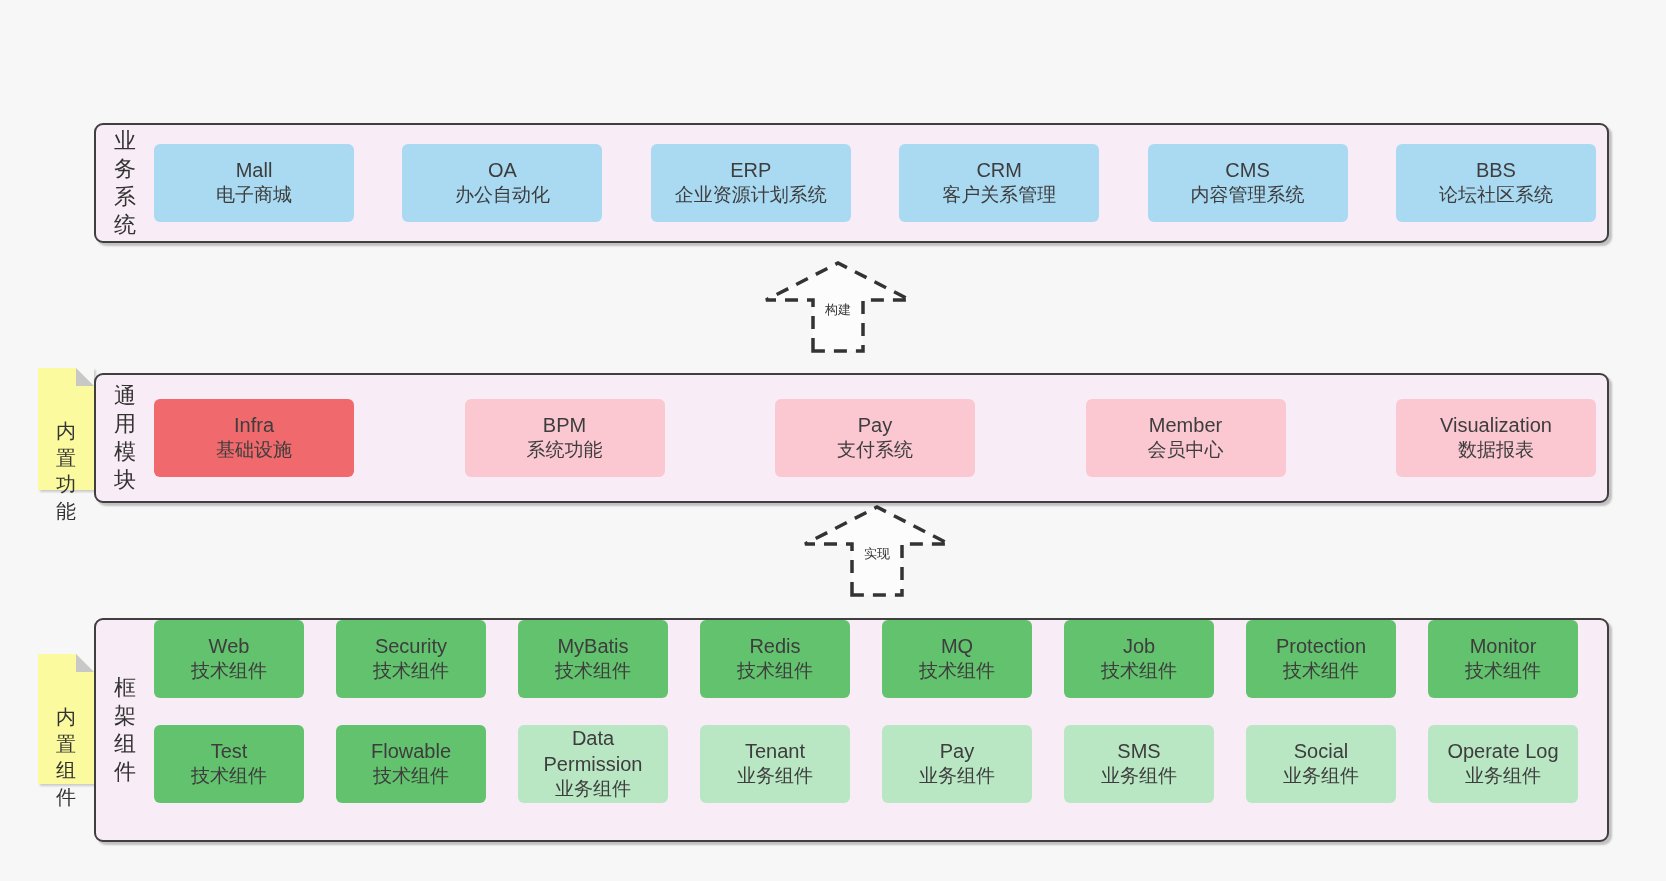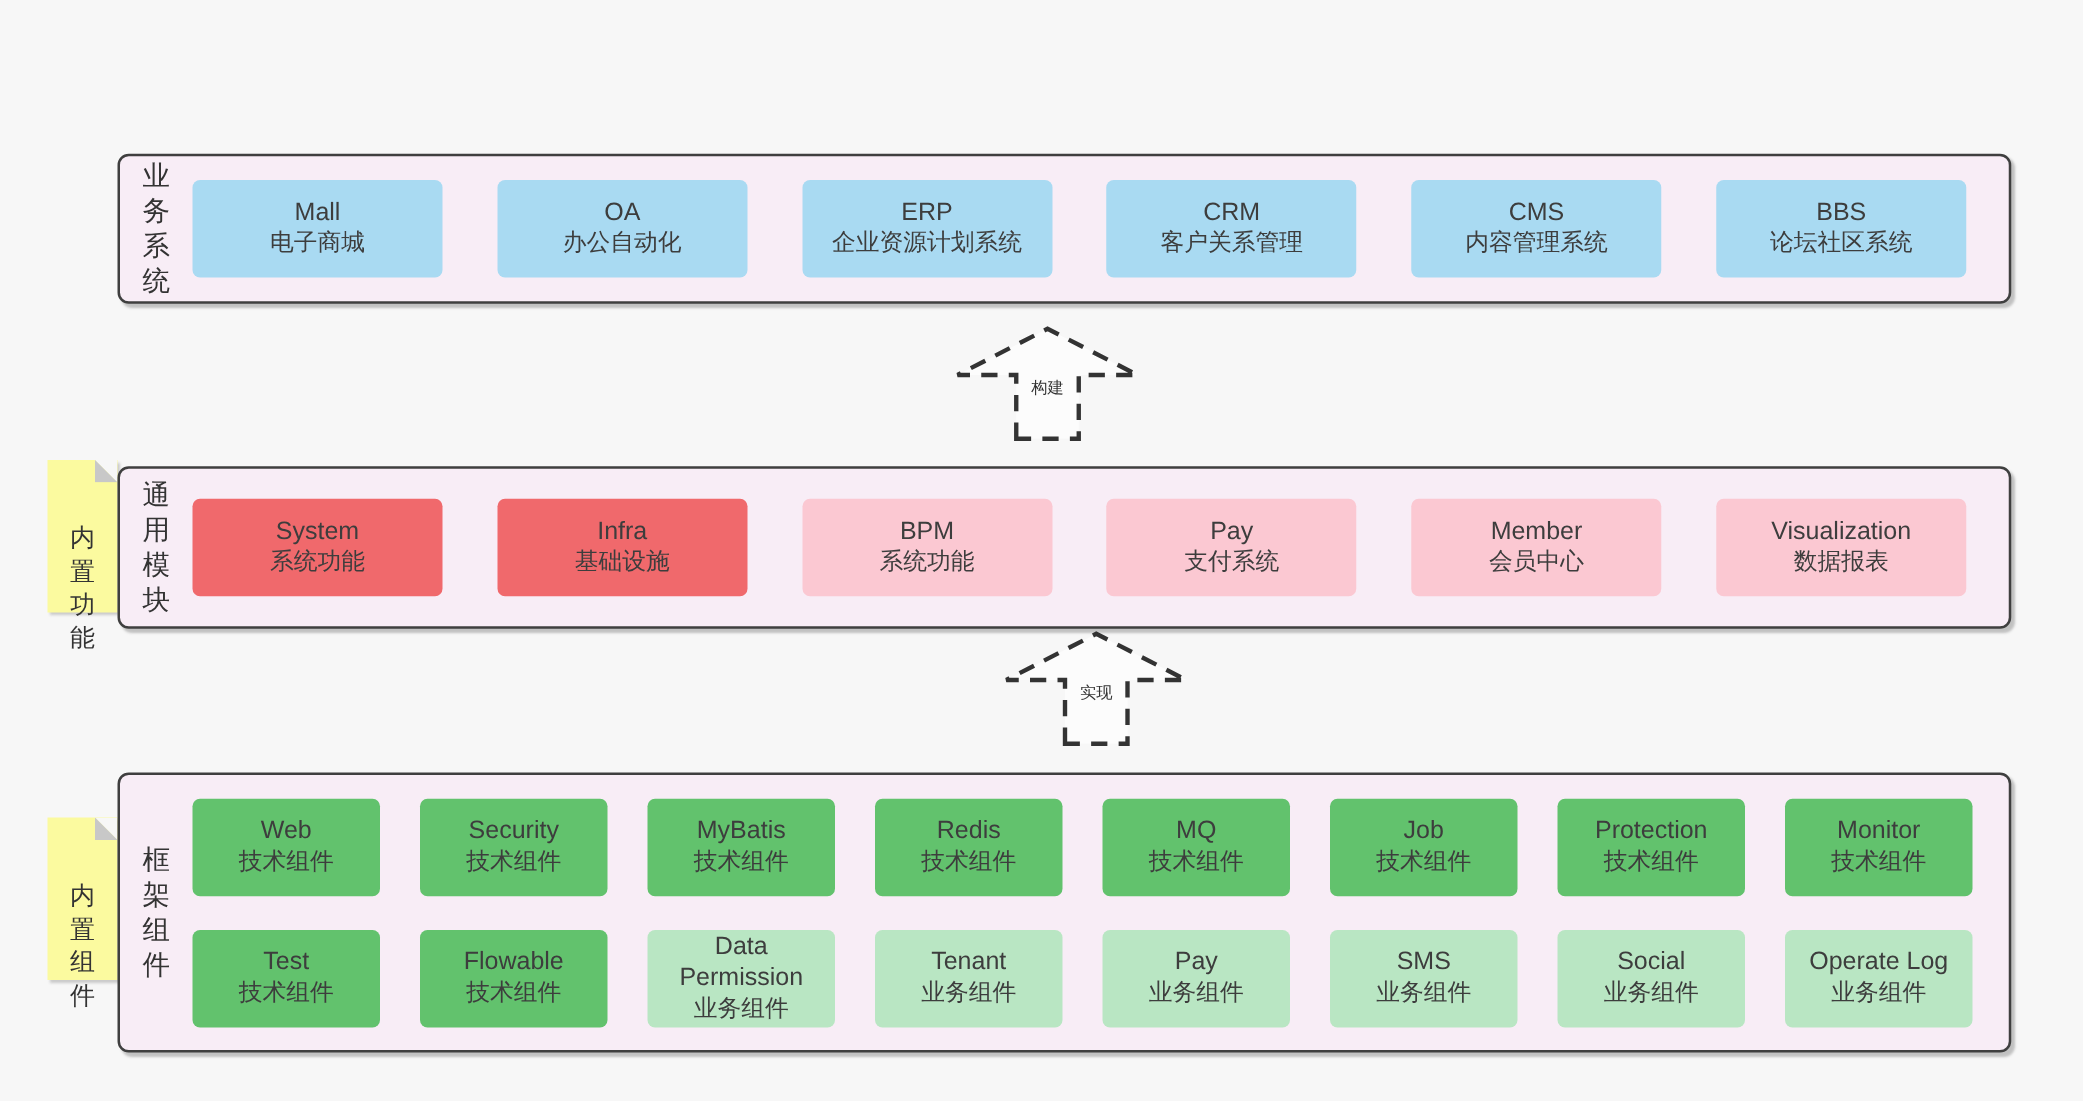--- a/index.html
+++ b/index.html
@@ -21,25 +21,25 @@
   .panel2 { top:373px; height:130px; }
   .panel3 { top:618px; height:224px; }
   .vlabel {
     flex:none; width:58px;
     display:flex; align-items:center; justify-content:center;
     font-size:22px; line-height:1.28; color:#333;
     white-space:pre-line; text-align:center;
   }
   .boxrow {
     flex:1; display:flex; align-items:center;
-    justify-content:space-between; padding-right:34px;
+    justify-content:space-between; padding-right:11px;
   }
   .rows {
     flex:1; display:flex; flex-direction:column;
-    justify-content:center; gap:27px; padding-right:29px;
+    justify-content:flex-start; gap:27px; padding-right:29px;
   }
   .rows .boxrow { flex:none; padding-right:0; }
   .box {
     border-radius:6px; display:flex; flex-direction:column;
     align-items:center; justify-content:center; text-align:center;
     padding:2px 6px;
   }
   .box6 { width:200px; height:78px; }
   .box8 { width:150px; height:78px; }
   .box-name { font-size:20px; line-height:1.28; }
@@ -136,24 +136,20 @@
     <span class="arrow-label">构建</span>
   </div>
 
   <section class="panel panel2">
     <div class="vlabel">通
 用
 模
 块</div>
     <div class="boxrow">
       <div class="box box6 red">
-        <div class="box-name">System</div>
-        <div class="box-desc">系统功能</div>
-      </div>
-      <div class="box box6 red">
         <div class="box-name">Infra</div>
         <div class="box-desc">基础设施</div>
       </div>
       <div class="box box6 pink">
         <div class="box-name">BPM</div>
         <div class="box-desc">系统功能</div>
       </div>
       <div class="box box6 pink">
         <div class="box-name">Pay</div>
         <div class="box-desc">支付系统</div>

